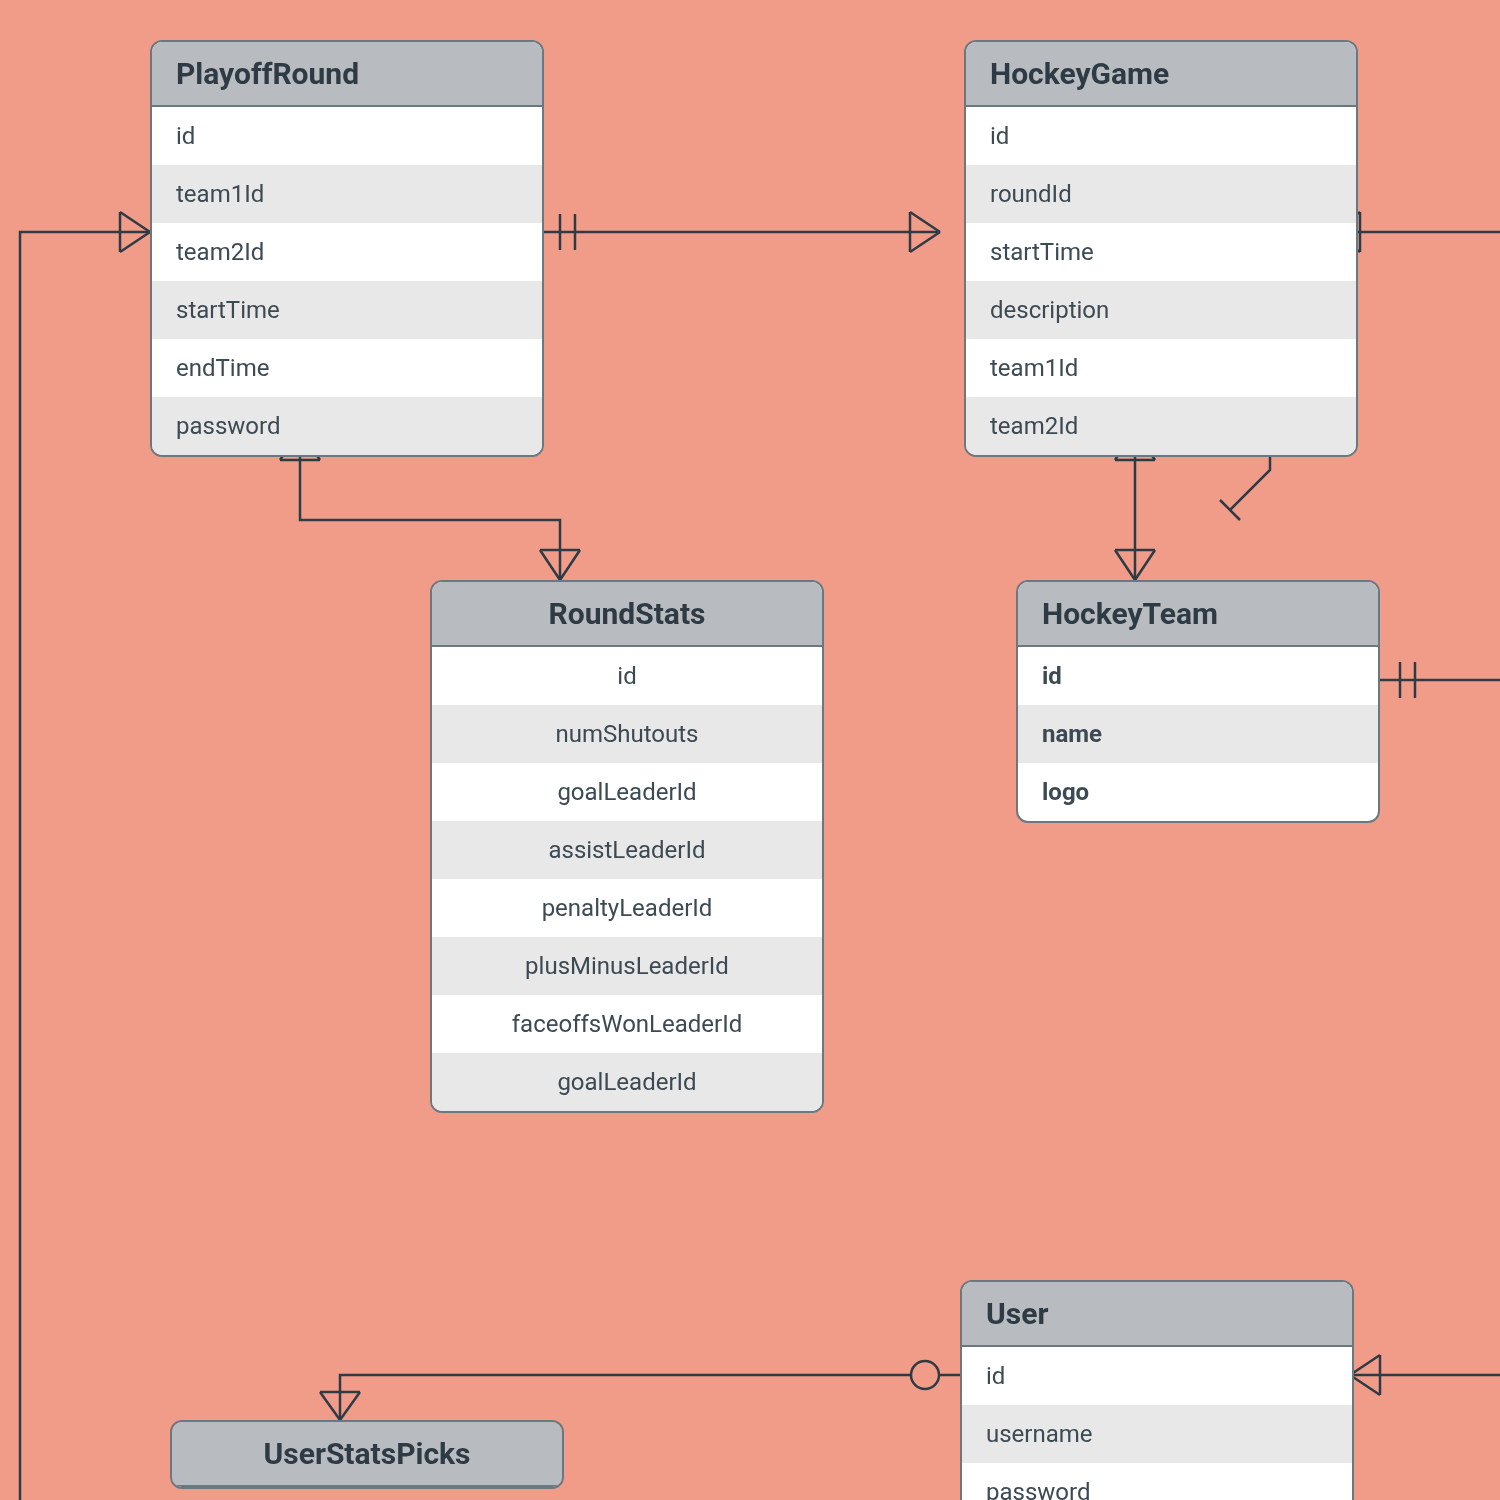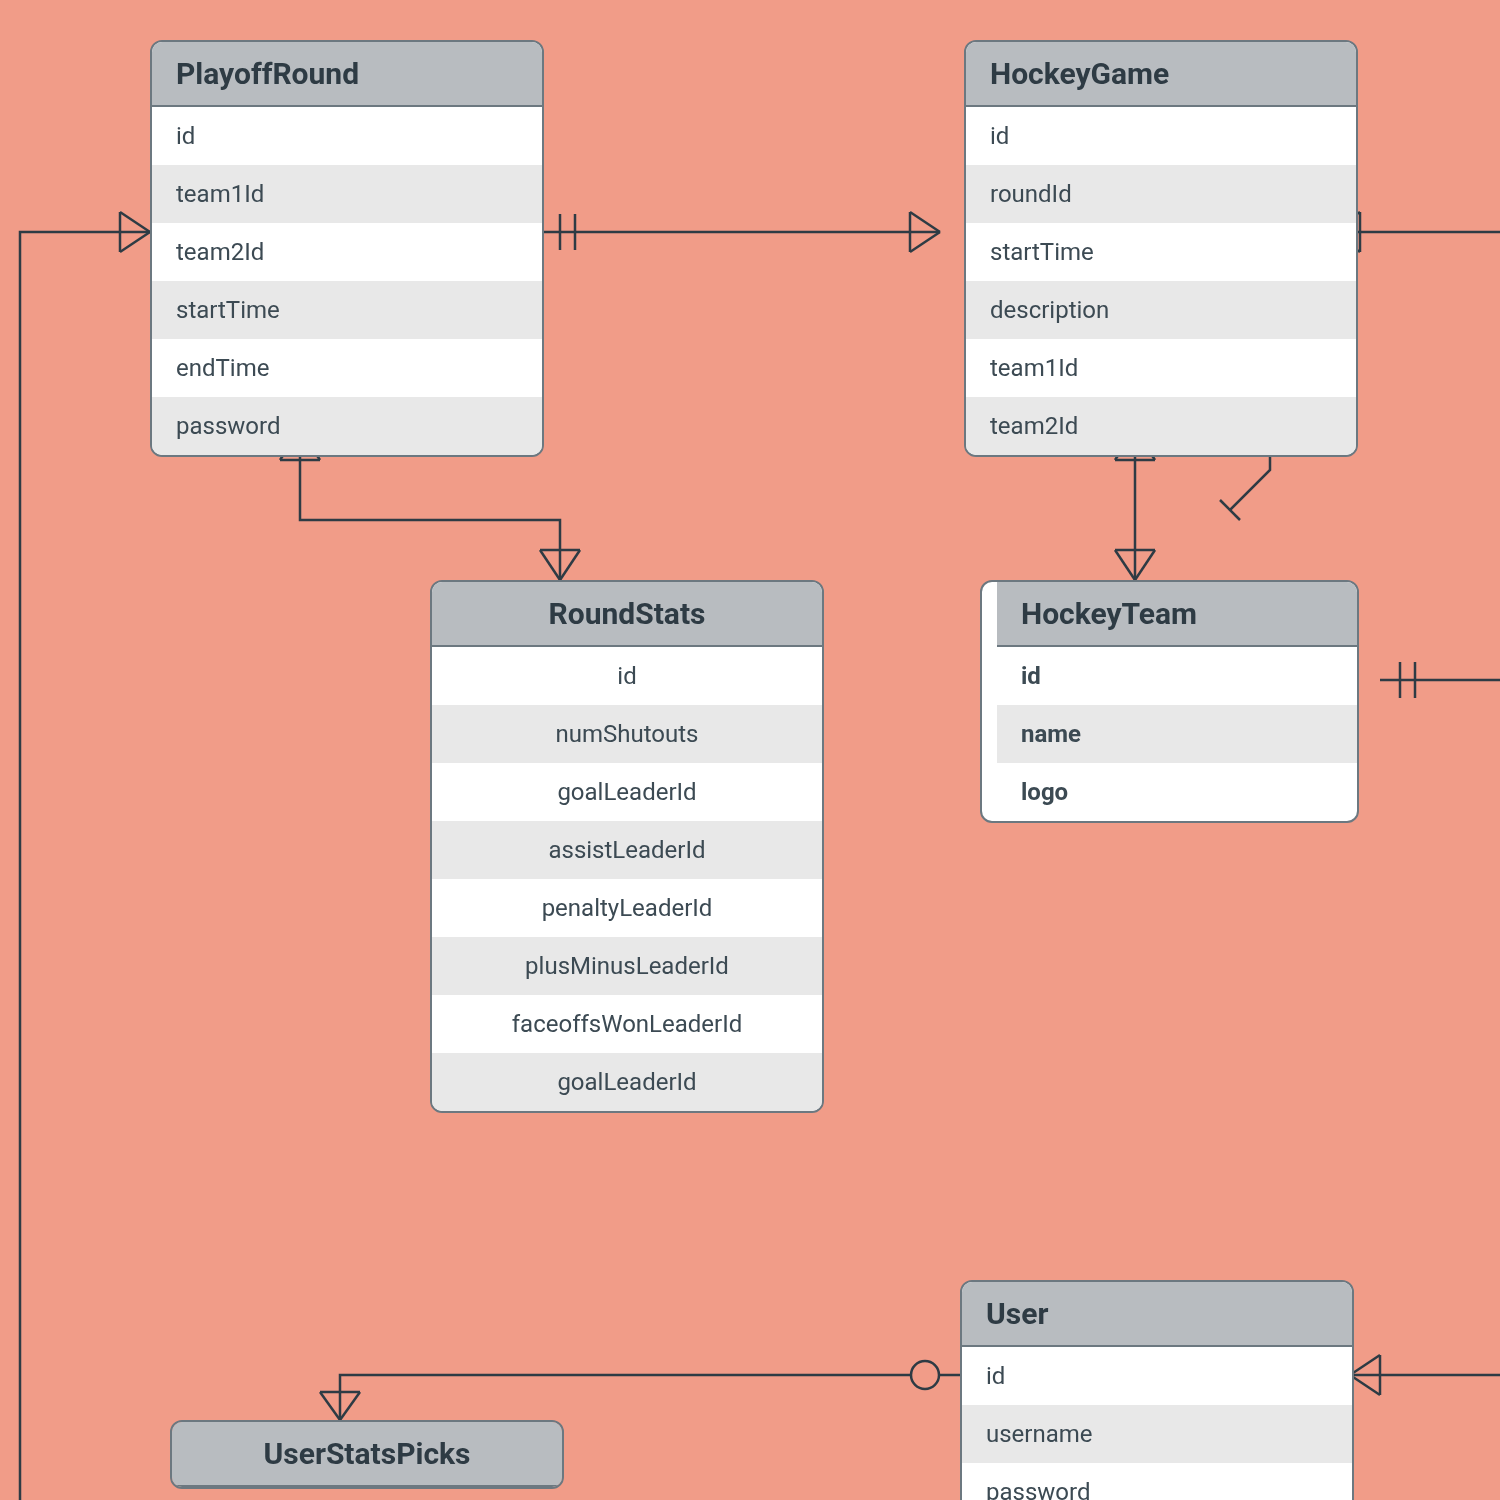--- a/index.html
+++ b/index.html
@@ -7,21 +7,21 @@
   svg.wires{position:absolute;left:0;top:0;width:1500px;height:1500px;pointer-events:none;}
   .entity{position:absolute;background:#fff;border:2px solid #6c7880;border-radius:12px;overflow:hidden;box-shadow:none;}
   .entity .hdr{background:#b8bcc0;border-bottom:2px solid #6c7880;font-weight:700;font-size:30px;padding:14px 24px;color:#2e3b44;}
   .entity .row{font-size:24px;padding:14px 24px;line-height:1.25;color:#3c4a53;}
   .entity .row:nth-child(odd){background:#e8e8e8;} 
   .entity .row.bold{font-weight:700;}
   
   #e-playoff{left:150px;top:40px;width:390px;}
   #e-hockeygame{left:940px;top:40px;width:390px;margin-left:24px;}
   #e-roundstats{left:430px;top:580px;width:390px;text-align:center;}
-  #e-hockeyteam{left:980px;top:580px;width:360px;padding-left:15px;}
+  #e-hockeyteam{left:1016px;top:580px;width:360px;}
   #e-user{left:960px;top:1280px;width:390px;}
   #e-userstatspicks{left:170px;top:1420px;width:390px;text-align:center;}
 </style>
 </head>
 <body>
 <div class="canvas">
 
 <svg class="wires" viewBox="0 0 1500 1500">
   <g stroke="#2e3b44" stroke-width="2.5" fill="none">
 

